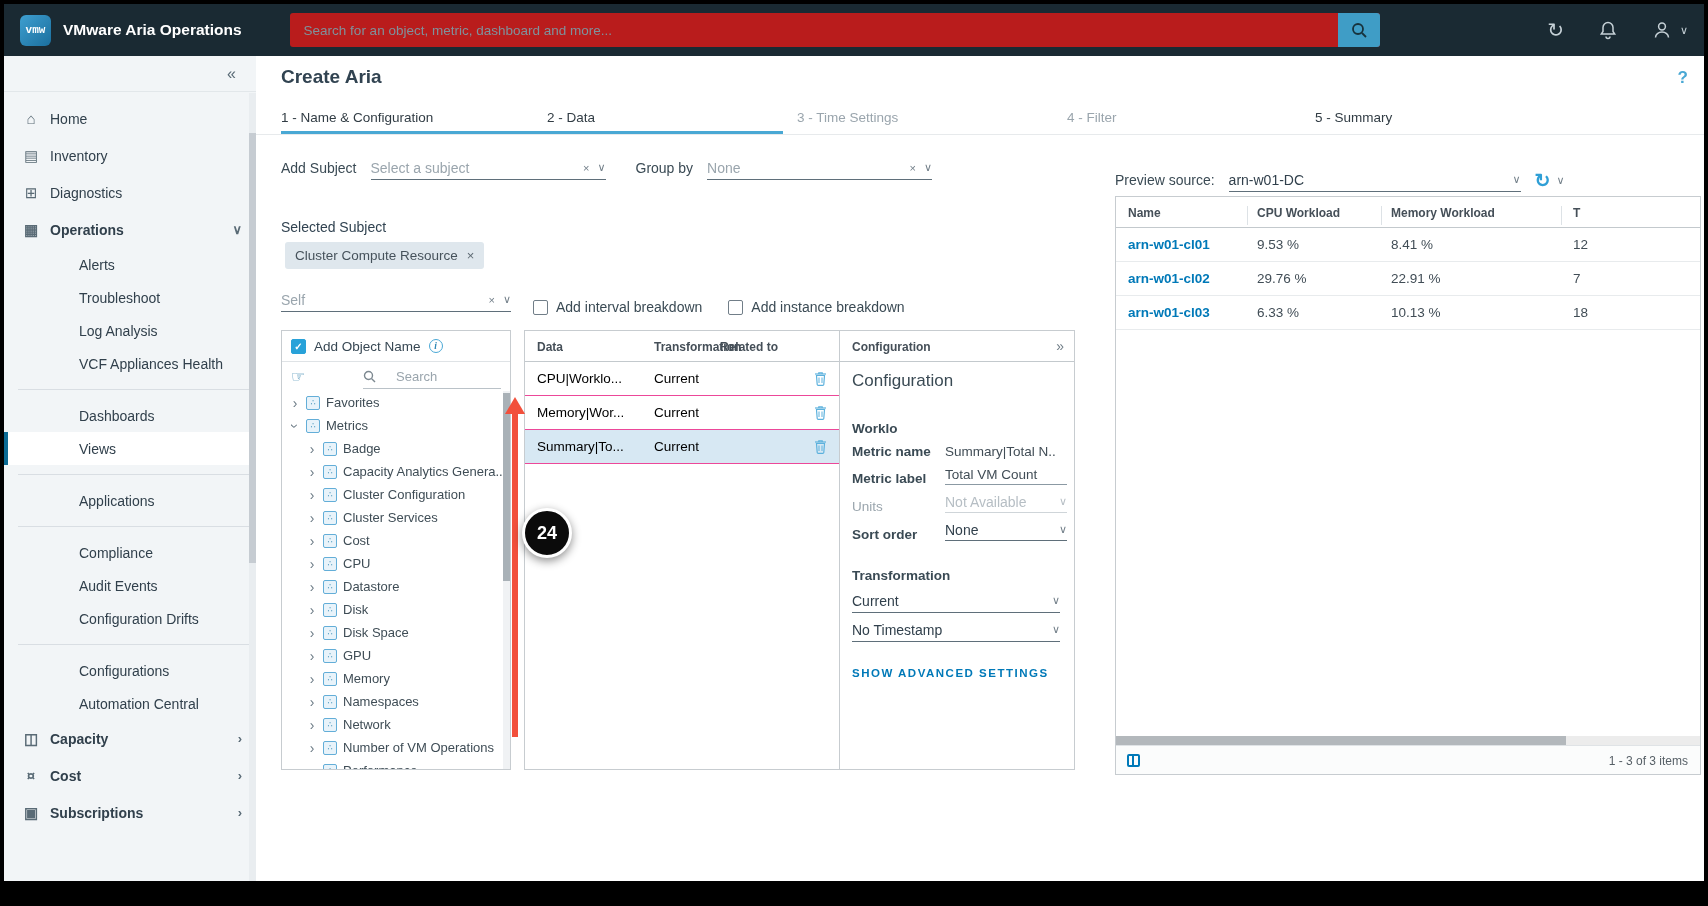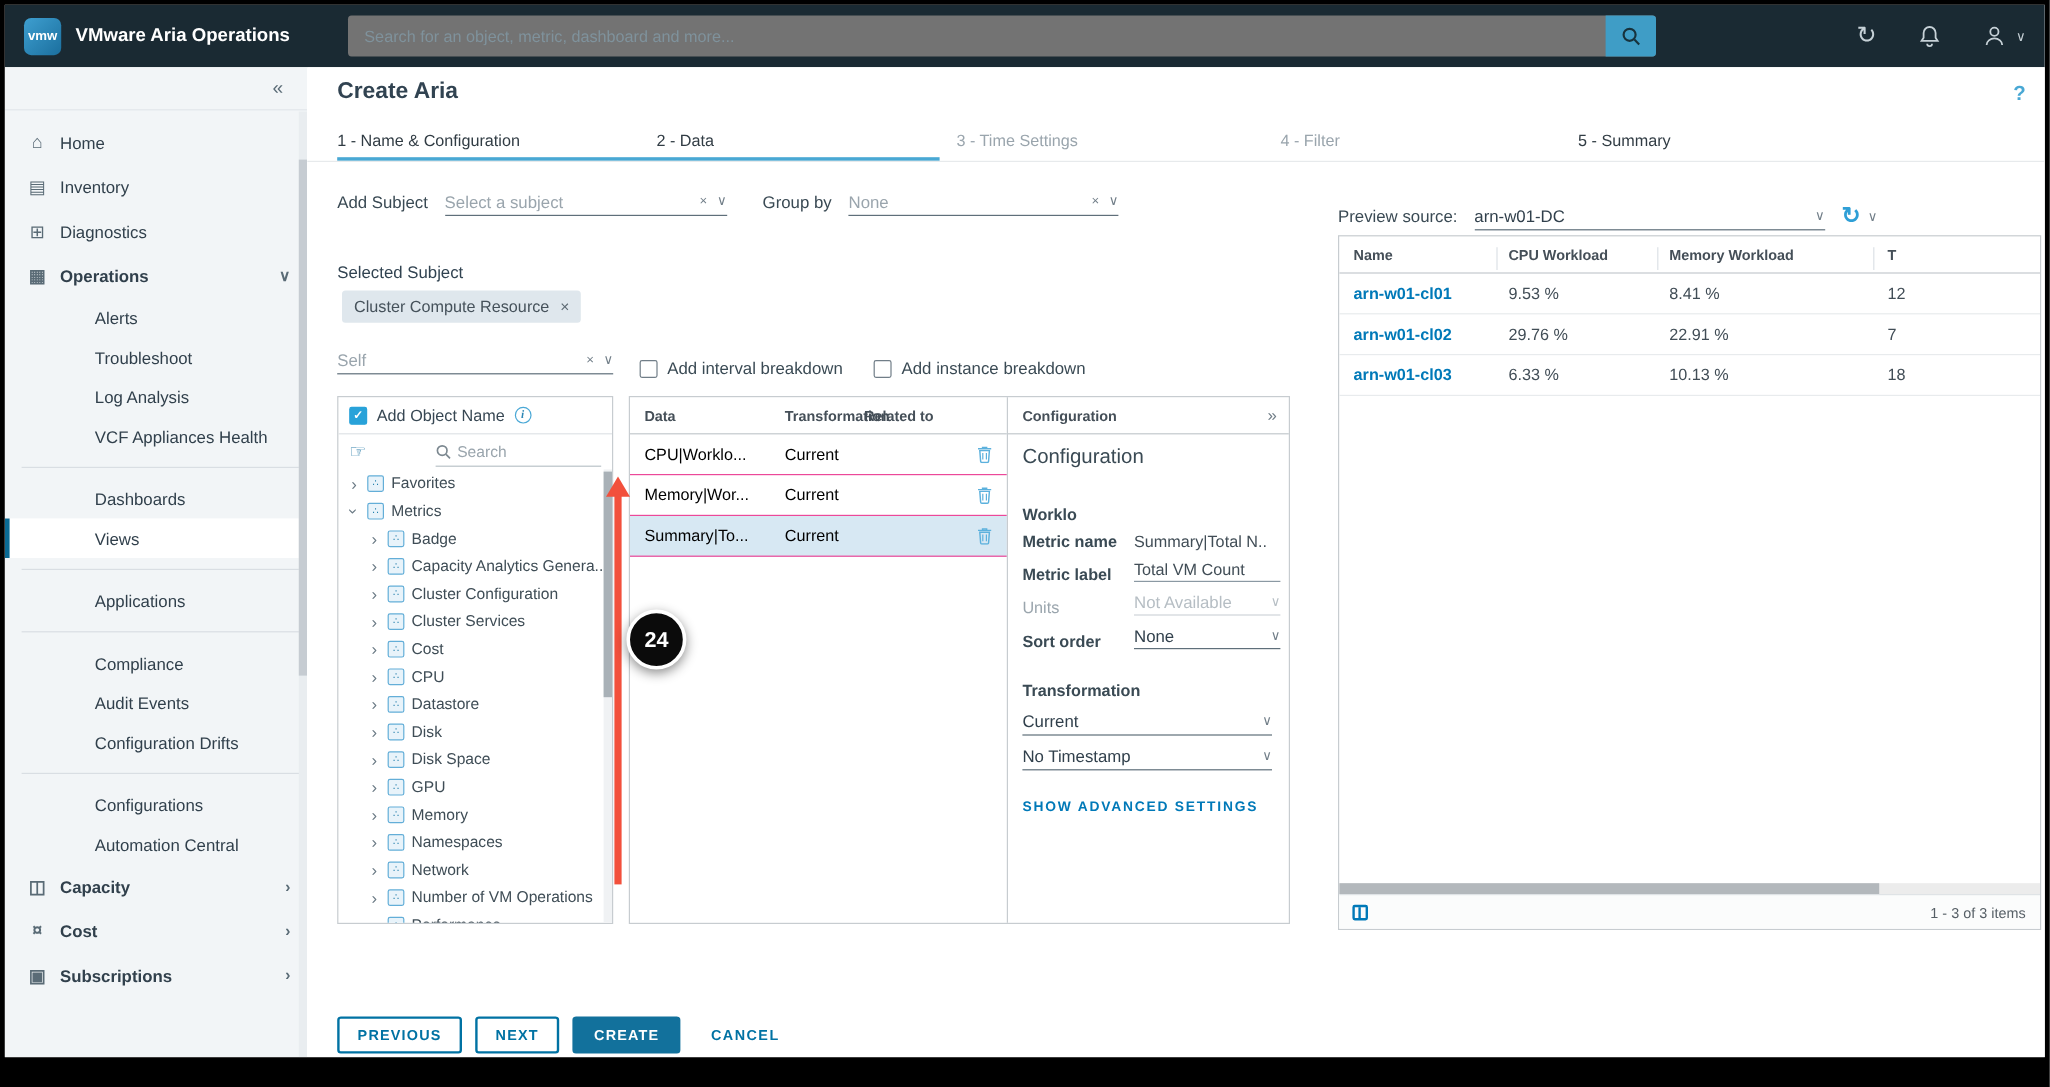--- a/index.html
+++ b/index.html
@@ -2,23 +2,23 @@
 <html><head>
 <meta charset="utf-8">
 <style>
   * { box-sizing: border-box; margin: 0; padding: 0; }
   body { margin:0; background:#000; font-family:"Liberation Sans", sans-serif; }
   .frame { position:relative; width:1708px; height:906px; background:#000; padding:4px 4px 25px 4px; }
   .app { position:relative; width:1700px; height:877px; background:#fff; overflow:hidden; display:flex; flex-direction:column; }
 
   
   .topbar { height:52px; background:#1a2a33; display:flex; align-items:center; padding:0 16px; flex:0 0 auto; }
-  .logo { width:31px; height:31px; border-radius:6px; background:linear-gradient(135deg,#3e9fd0,#1b6f9e); color:#fff; font-weight:700; font-size:11px; display:flex; align-items:center; justify-content:center; }
+  .logo { width:31px; height:31px; border-radius:6px; background:linear-gradient(135deg,#3e9fd0,#1b6f9e); color:#fff; font-weight:700; font-size:11px; display:flex; align-items:center; justify-content:center;font-family:Liberation Mono, monospace; }
   .prod-title { color:#fff; font-size:15.5px; font-weight:700; margin-left:12px; white-space:nowrap; }
-  .gsearch { margin-left:48px; height:34px; width:1090px; background:#737373; border-radius:3px; display:flex; align-items:center; }
+  .gsearch { margin-left:48px; height:34px; width:1090px; background:#b91c1c; border-radius:3px; display:flex; align-items:center; }
   .gsearch input { flex:1; background:transparent; border:none; outline:none; color:#cfd9de; font-size:13.5px; padding:0 14px; font-family:"Liberation Sans",sans-serif; }
   .gsearch input::placeholder { color:#7f929c; }
   .gsearch-btn { width:42px; height:34px; background:#3f9dc6; border:none; border-radius:0 3px 3px 0; display:flex; align-items:center; justify-content:center; cursor:pointer; }
   .top-icons { margin-left:auto; display:flex; align-items:center; gap:34px; color:#c6d1d7; }
   .tico { font-size:20px; cursor:pointer; line-height:1; }
   .user-wrap { display:flex; align-items:center; gap:8px; cursor:pointer; }
   .chev-sm { font-size:11px; color:#c6d1d7; }
 
   
   .body { flex:1; display:flex; min-height:0; }
@@ -69,21 +69,21 @@
 
   
   .tree-panel { position:absolute; left:25px; top:274px; width:230px; height:440px; border:1px solid #c7ccd0; background:#fff; }
   .aon-row { height:31px; border-bottom:1px solid #dfe3e6; display:flex; align-items:center; padding:0 9px; gap:8px; }
   .cbx { width:15px; height:15px; border:1px solid #717e88; border-radius:2px; background:#fff; display:flex; align-items:center; justify-content:center; cursor:pointer; flex:0 0 auto; }
   .cbx.checked { background:#28a2d9; border-color:#28a2d9; color:#fff; font-size:10px; font-weight:700; }
   .aon-label { font-size:13.5px; color:#374753; }
   .info-i { width:14px; height:14px; border:1px solid #4aa8d6; border-radius:50%; color:#2e87b5; font-size:9.5px; font-style:italic; font-weight:700; display:flex; align-items:center; justify-content:center; font-family:"Liberation Serif",serif; }
   .search-row { height:29px; display:flex; align-items:center; padding:0 9px; }
   .picker-icon { color:#3583ad; font-size:16px; cursor:pointer; }
-  .search-wrap { margin-left:auto; display:flex; align-items:center; gap:5px; width:138px; height:24px; border-bottom:1px solid #bac2c8; }
+  .search-wrap { margin-left:auto; display:flex; align-items:center; gap:5px; width:138px; height:24px; border-bottom:1px solid #bac2c8;justify-content:space-between; }
   .tree-search { border:none; outline:none; width:105px; font-size:13px; color:#374753; font-family:"Liberation Sans",sans-serif; }
   .tree-search::placeholder { color:#9aa5ad; }
   .tree-list { position:relative; height:378px; overflow:hidden; }
   .tree-row { height:23px; display:flex; align-items:center; gap:6px; padding-left:8px; font-size:13px; color:#3f4d56; cursor:pointer; white-space:nowrap; }
   .tree-row.lvl1 { padding-left:25px; }
   .expander { color:#6b7a85; font-size:14px; width:10px; text-align:center; display:inline-block; }
   .tree-row.expanded .expander { transform:rotate(90deg); }
   .m-icon { width:14px; height:14px; border:1px solid #63aed8; background:#e8f3fa; border-radius:2px; flex:0 0 auto; display:flex; align-items:center; justify-content:center; }
   .m-icon::after { content:"\2234"; font-size:8px; color:#1879a8; line-height:1; }
   .tree-scroll { position:absolute; right:0; top:0; width:7px; height:100%; background:#f0f2f4; }
@@ -672,26 +672,20 @@
         </div>
         <div class="pv-hscroll">
               <div class="pv-hthumb"></div>
             </div>
         <div class="pv-footer">
           <span class="col-ico"></span>
           <span class="pv-count">1 - 3 of 3 items</span>
         </div>
       </div>
 
-      <div class="footer-actions">
-        <button class="btn btn-outline">PREVIOUS</button>
-        <button class="btn btn-outline">NEXT</button>
-        <button class="btn btn-primary">CREATE</button>
-        <button class="btn btn-link">CANCEL</button>
-      </div>
 
       <div class="red-arrow">
         <div class="ra-head"></div>
             <div class="ra-shaft"></div>
       </div>
       <div class="badge24">24</div>
     </main>
   </div>
 </div>
 </div>

